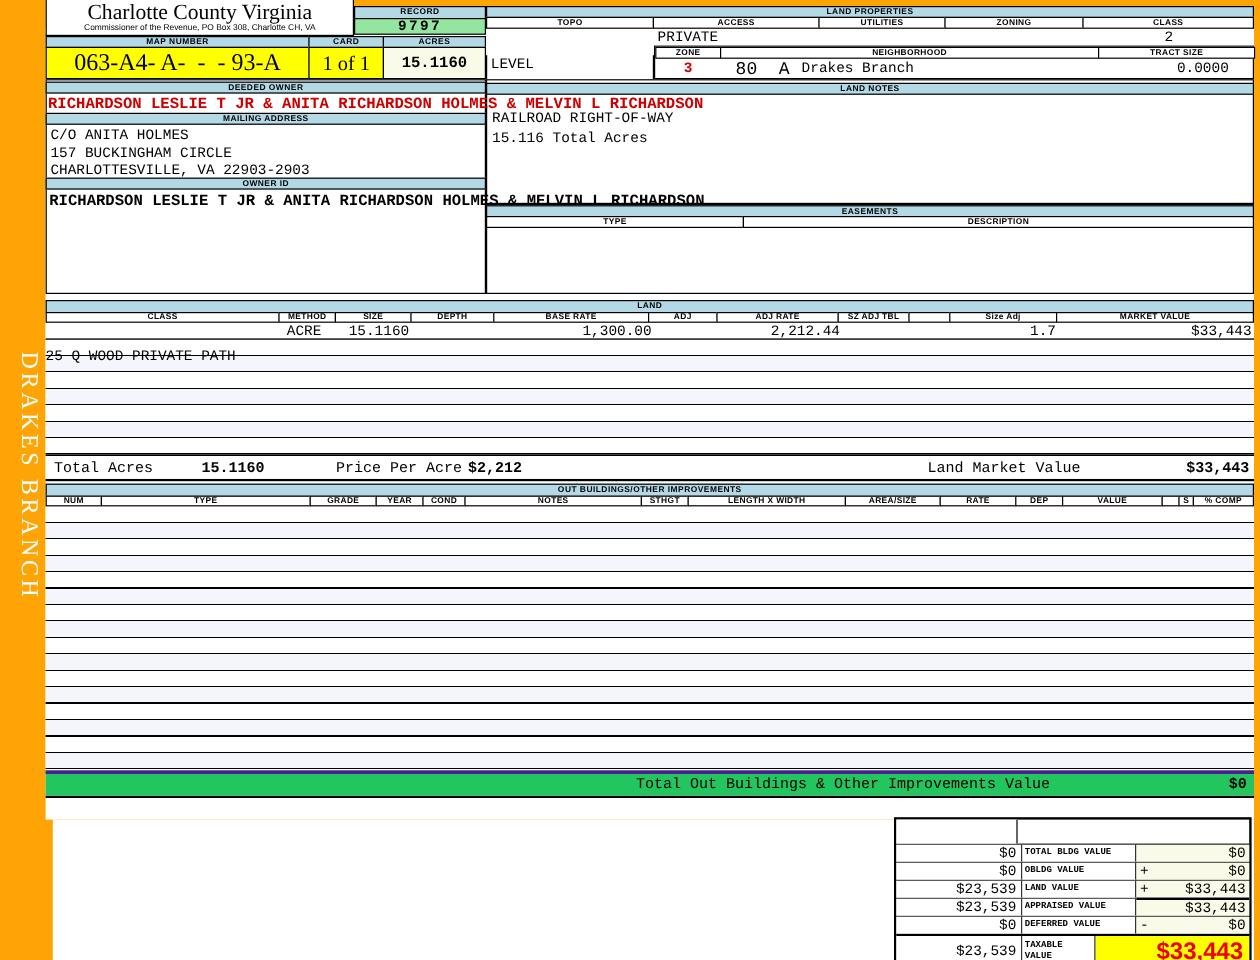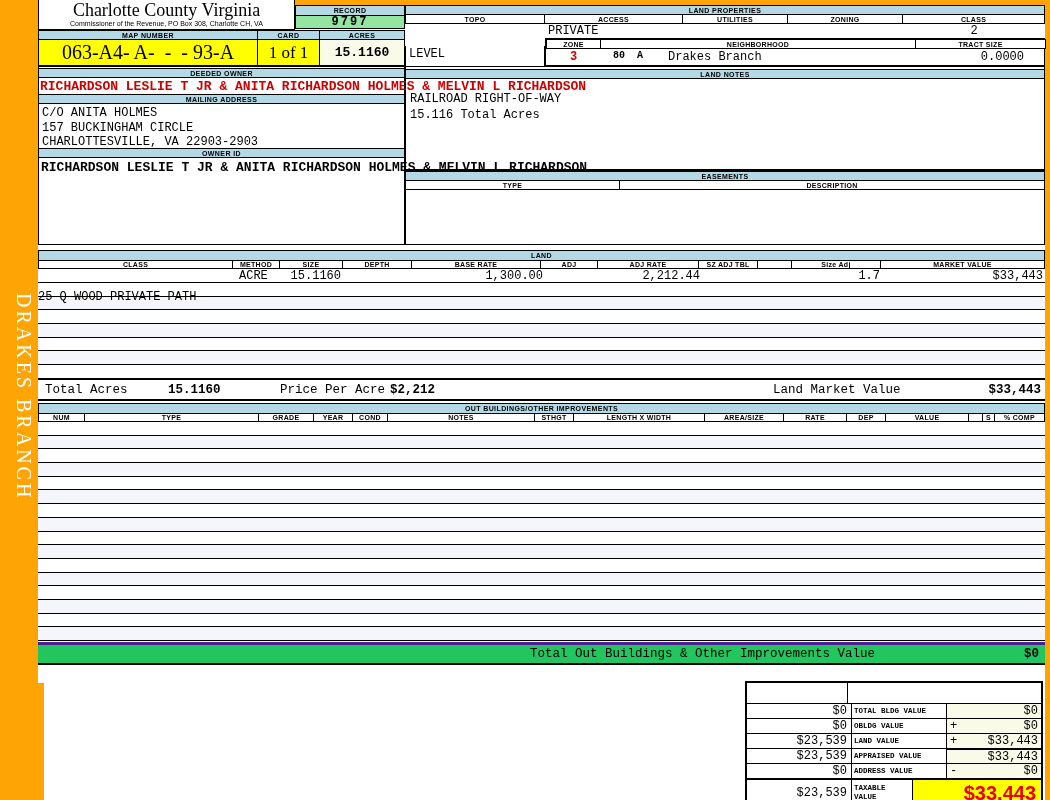--- a/index.html
+++ b/index.html
@@ -77,21 +77,21 @@
     <div class="abs mono" style="left:143px;top:19px;font-size:12px;">PRIVATE</div>
     <div class="abs mono" style="left:498px;top:19px;width:142px;text-align:center;font-size:12px;">2</div>
 
     <div class="abs" style="left:140px;top:33px;width:500px;height:28px;border:1px solid #000;">
       <div class="cols abs" style="left:0;top:0;width:500px;">
         <div class="cell" style="width:55px;">ZONE</div>
         <div class="cell" style="width:316px;">NEIGHBORHOOD</div>
         <div class="cell" style="flex:1;">TRACT SIZE</div>
       </div>
       <div class="abs mono redtxt" style="left:0;top:11px;width:55px;text-align:center;font-weight:bold;font-size:12px;">3</div>
-      <div class="abs mono nowrap" style="left:67px;top:11px;font-size:10px;font-weight:bold;">80  A</div>
+      <div class="abs mono nowrap" style="left:67px;top:11px;font-size:15px;">80  A</div>
       <div class="abs mono" style="left:122px;top:11px;font-size:12px;">Drakes Branch</div>
       <div class="abs mono" style="left:370px;top:11px;width:108px;text-align:right;font-size:12px;">0.0000</div>
     </div>
   </div>
 
   <div class="abs box" style="left:38px;top:66px;width:367px;height:179px;">
     <div class="bar abs" style="left:-1px;top:1px;width:367px;height:10px;">DEEDED OWNER</div>
     <div class="abs mono redtxt nowrap" style="left:1px;top:12px;font-weight:bold;font-size:13px;z-index:5;">RICHARDSON LESLIE T JR &amp; ANITA RICHARDSON HOLMES &amp; MELVIN L RICHARDSON</div>
     <div class="bar abs" style="left:-1px;top:27px;width:367px;height:10px;">MAILING ADDRESS</div>
     <div class="abs mono" style="left:3px;top:39px;font-size:12px;line-height:14.5px;">
@@ -215,21 +215,21 @@
     <div class="ps-row" style="height:14px;">
       <div class="ps-prior">$23,539</div>
       <div class="ps-label">APPRAISED VALUE</div>
       <div class="ps-val" style="border-top:2px solid #000;margin-top:-1px;">
           <span class="op"></span>
           <span class="v">$33,443</span>
         </div>
     </div>
     <div class="ps-row" style="height:14px;">
       <div class="ps-prior">$0</div>
-      <div class="ps-label">ADDRESS VALUE</div>
+      <div class="ps-label">DEFERRED VALUE</div>
       <div class="ps-val">
           <span class="op">-</span>
           <span class="v">$0</span>
         </div>
     </div>
     <div style="display:flex;height:26px;border-top:2px solid #000;">
       <div class="ps-prior" style="height:26px;">$23,539</div>
       <div class="ps-label" style="width:58px;height:26px;white-space:normal;line-height:9px;">TAXABLE VALUE</div>
       <div class="yellow" style="flex:1;display:flex;align-items:center;justify-content:flex-end;padding-right:5px;
            font:bold 20px 'Liberation Sans',sans-serif;color:#EE0000;">$33,443</div>

